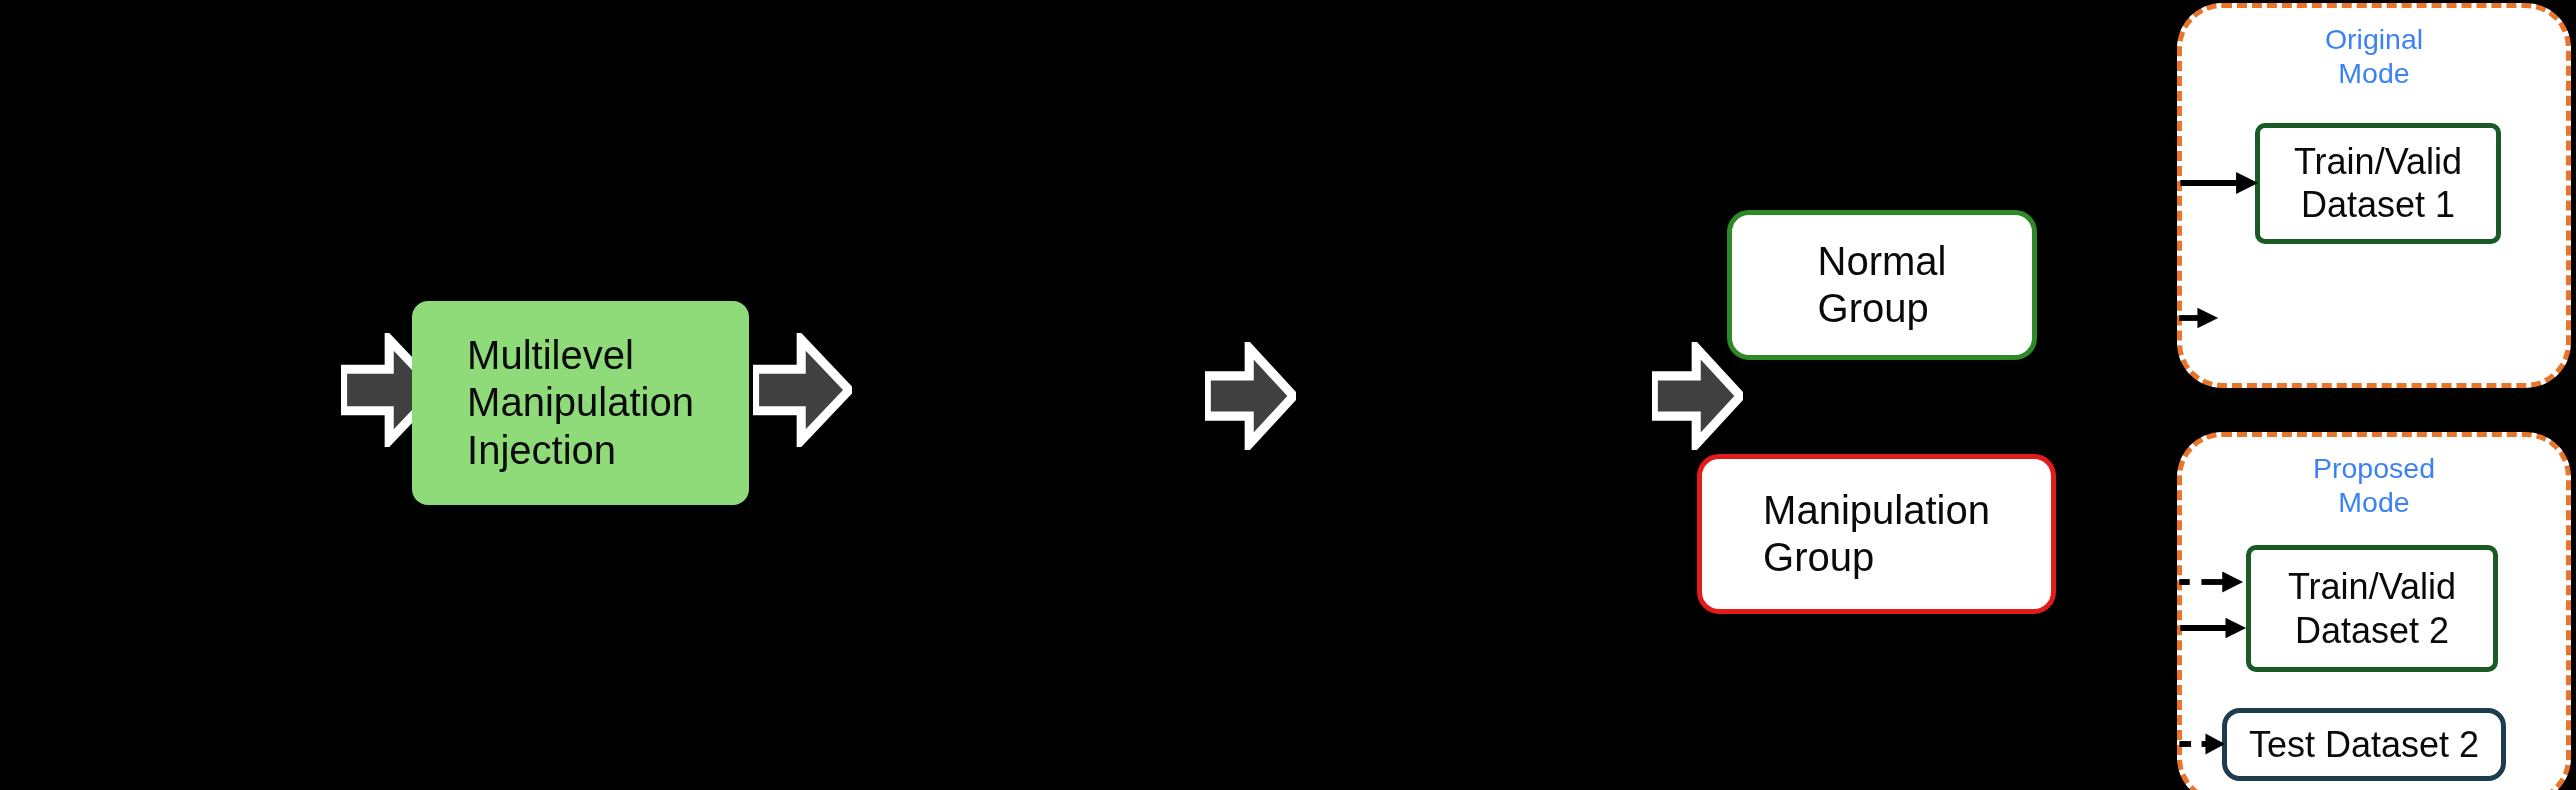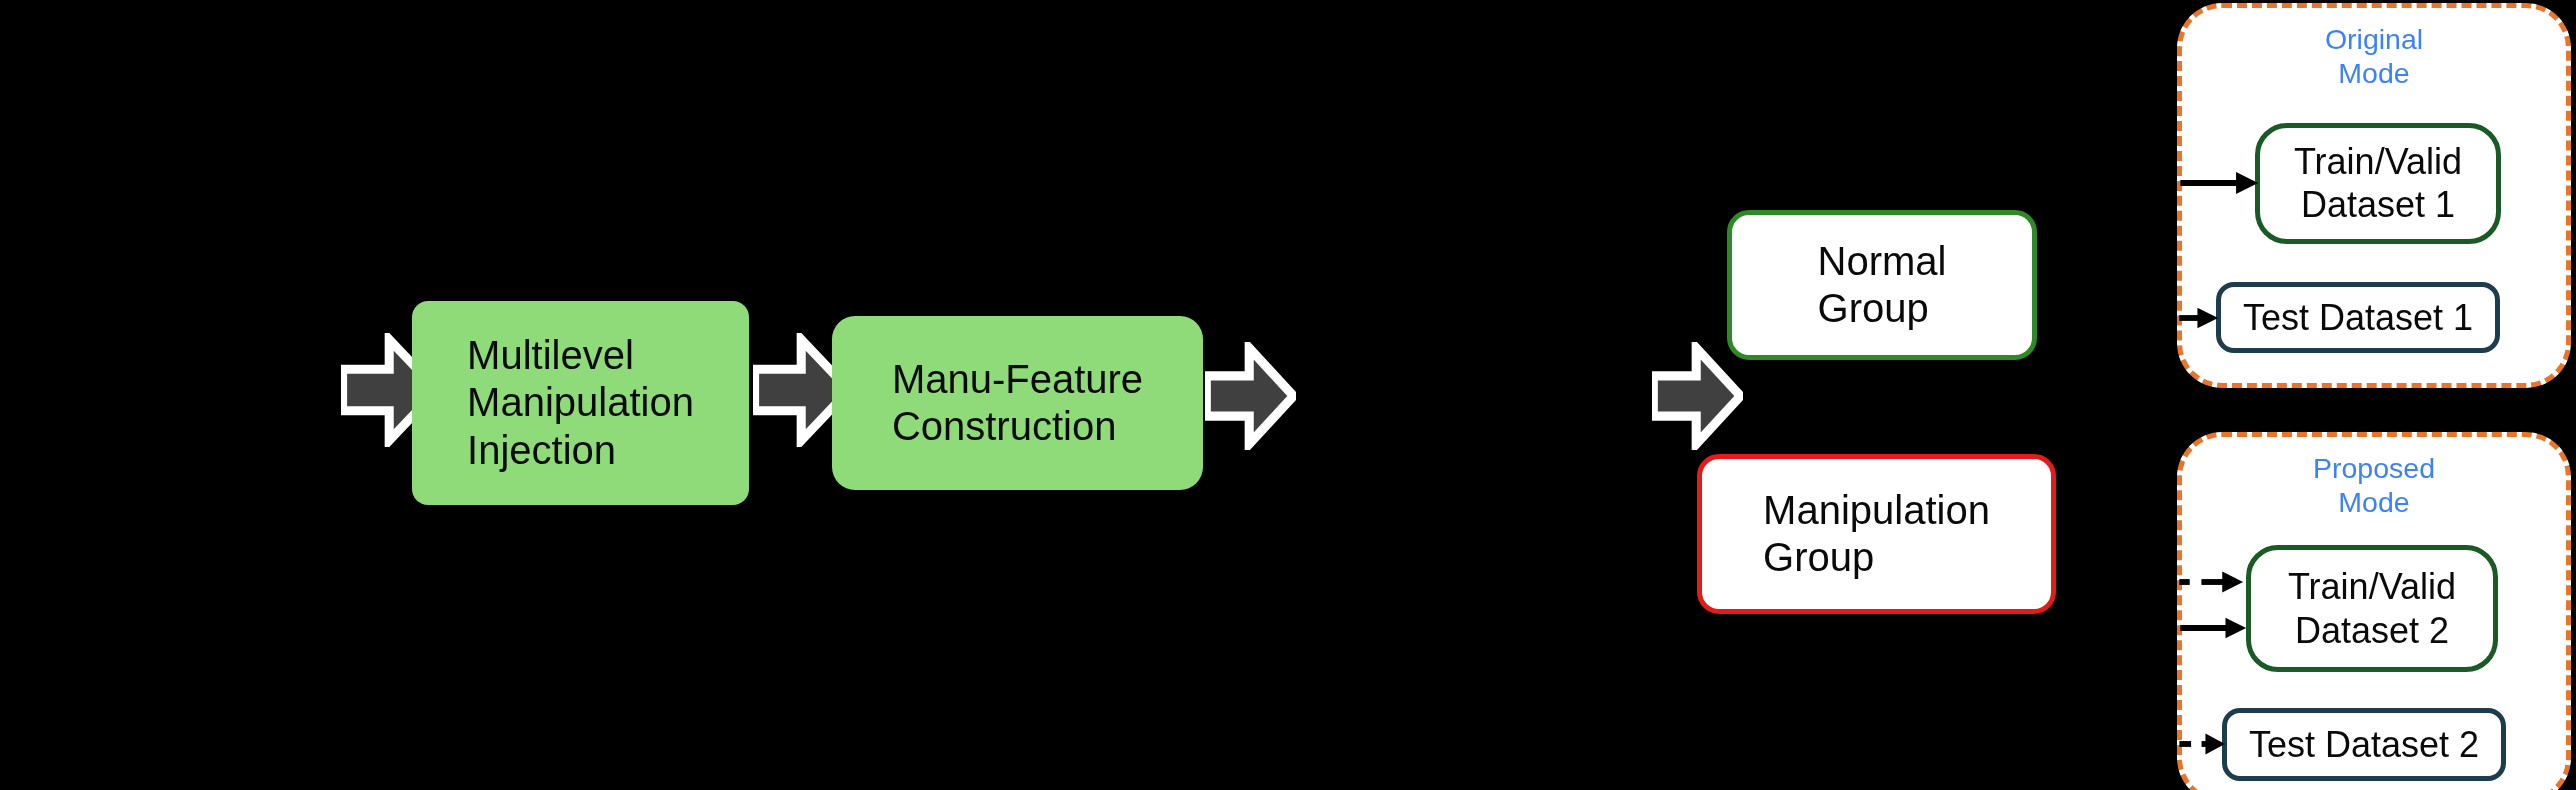--- a/index.html
+++ b/index.html
@@ -36,21 +36,21 @@
   #p-prop{left:2177px;top:432px;width:394px;height:371px;}
 
   .panel-title{position:absolute;left:0;width:100%;text-align:center;
         font-size:28.5px;line-height:1.2;color:#3b82f6;white-space:pre-line;}
   #p-orig .panel-title{top:14.3px;}
   #p-prop .panel-title{top:14.3px;}
 
   .subnode{position:absolute;box-sizing:border-box;display:flex;align-items:center;
         justify-content:center;text-align:center;color:#0a0a0a;line-height:1.2;
         background:#ffffff;white-space:pre-line;}
-  .tv{border:5.2px solid #1A5A24;border-radius:32px;font-size:36px;}
+  .tv{border:5.2px solid #1A5A24;border-radius:10px;font-size:36px;}
   .td{border:5.2px solid #1D3D4F;border-radius:18px;font-size:36px;}
 
   #sn-tv1{left:73px;top:115px;width:246px;height:121px;}
   #sn-td1{left:34px;top:274px;width:284px;height:71px;}
   #sn-tv2{left:64px;top:108px;width:252px;height:127px;}
   #sn-td2{left:40px;top:271px;width:284px;height:73px;}
 
   
   .lnarrow{position:absolute;}
   .lnarrow svg{display:block;}
@@ -70,22 +70,20 @@
   <div class="node" id="n-inject">Multilevel
 Manipulation
 Injection</div>
 
   <div class="blockarrow" style="left:753px;top:333px;width:99px;height:114px;">
     <svg width="99" height="114" viewBox="0 0 152 176">
       <path d="M2,56 L74,56 L74,10 L148,88 L74,166 L74,120 L2,120 Z" fill="#404040" stroke="#FFFFFF" stroke-width="14" stroke-linejoin="miter"></path>
     </svg>
   </div>
 
-  <div class="node" id="n-feature">Manu-Feature
-Construction</div>
 
   <div class="blockarrow" style="left:1205px;top:342px;width:91px;height:108px;">
     <svg width="91" height="108" viewBox="0 0 140 166">
       <path d="M2,52 L68,52 L68,9 L136,83 L68,157 L68,114 L2,114 Z" fill="#404040" stroke="#FFFFFF" stroke-width="14" stroke-linejoin="miter"></path>
     </svg>
   </div>
 
 
   <div class="blockarrow" style="left:1652px;top:342px;width:91px;height:108px;">
     <svg width="91" height="108" viewBox="0 0 140 166">
@@ -99,21 +97,20 @@
   <div class="node" id="n-manip">Manipulation
 Group</div>
 
   <div class="panel" id="p-orig">
     <div class="panel-title">Original
 Mode</div>
 
     <div class="subnode tv" id="sn-tv1">Train/Valid
 Dataset 1</div>
 
-    <div class="subnode td" id="sn-td1">Test Dataset 1</div>
 
     <div class="lnarrow" style="left:-2.6px;top:160px;width:83px;height:30px;">
       <svg width="83" height="30" viewBox="0 0 128 46">
         <line x1="2" y1="23" x2="92" y2="23" stroke="#000" stroke-width="9"></line>
         <path d="M88,6 L122,23 L88,40 Z" fill="#000"></path>
       </svg>
     </div>
 
     <div class="lnarrow" style="left:-3.9px;top:295px;width:44px;height:30px;">
       <svg width="44" height="30" viewBox="0 0 68 46">

